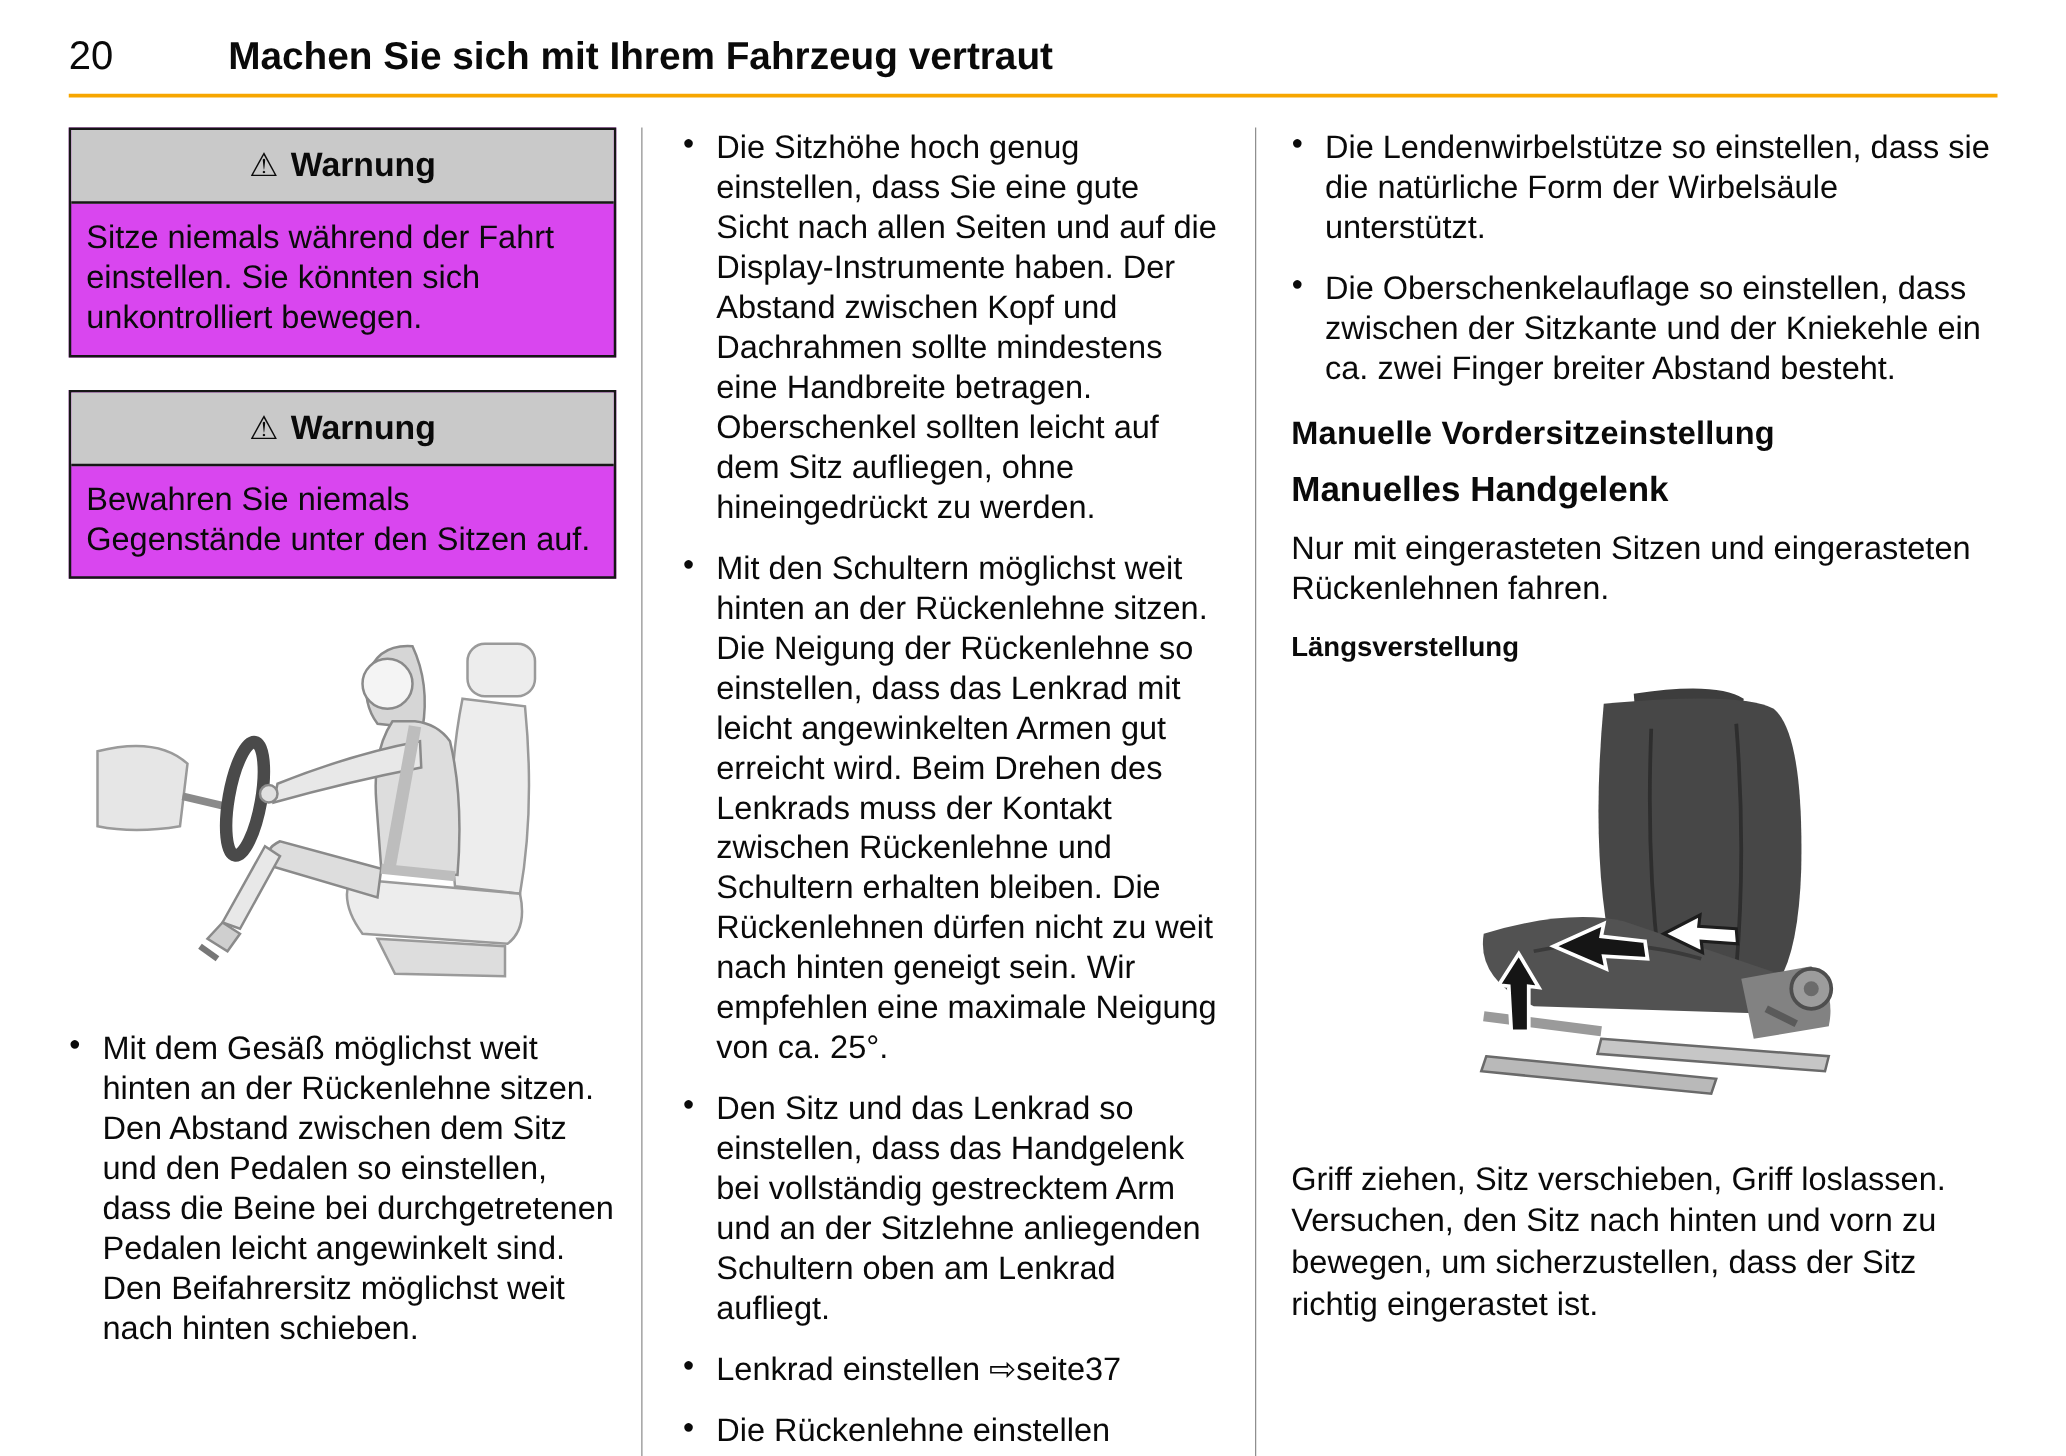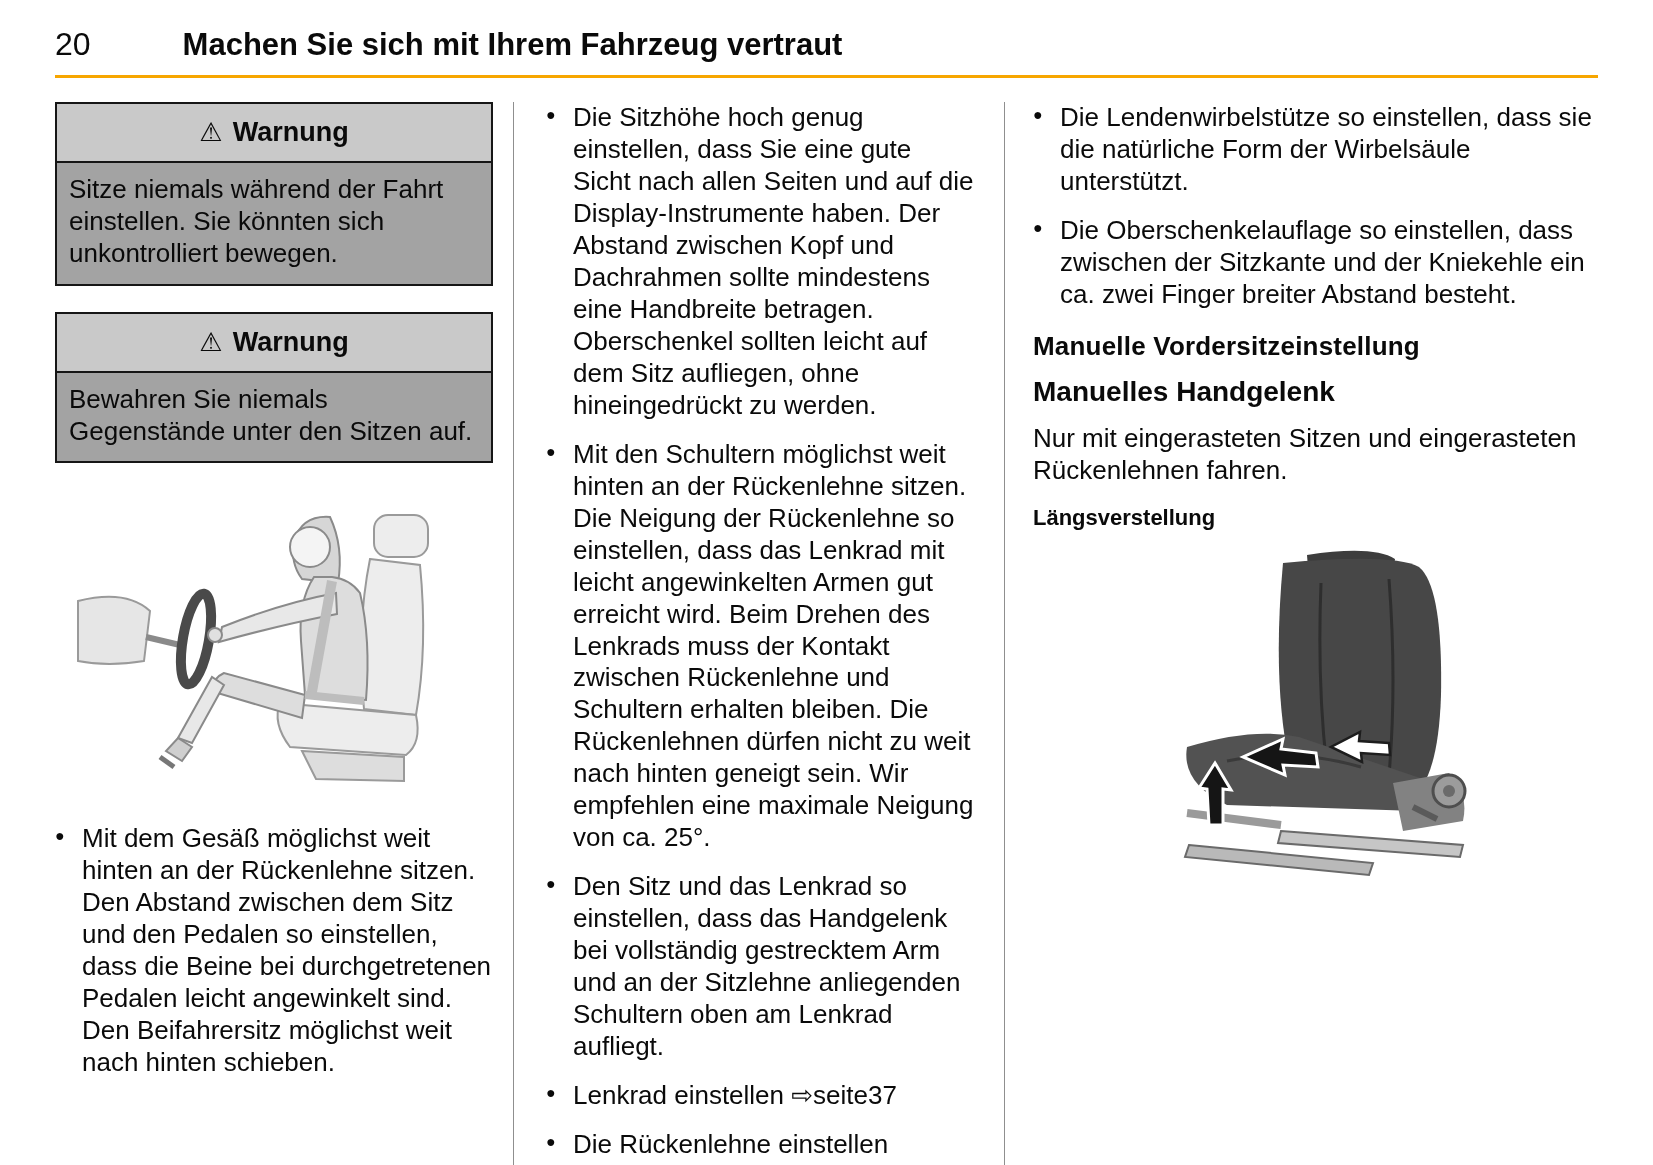--- a/index.html
+++ b/index.html
@@ -19,21 +19,21 @@
   .accent-line { height:3px; background:var(--accent); margin-top:12px; }
 
   
   .cols { display:grid; grid-template-columns:458px 492px 1fr; margin-top:24px; }
   .col { min-height:965px; }
   .col1 { padding-right:20px; }
   .col2 { border-left:1px solid #8f8f8f; border-right:1px solid #8f8f8f; padding:0 30px 0 32px; }
   .col3 { padding-left:28px; }
 
   
-  .warnbox { border:2px solid #161616; margin-bottom:26px; background:#a3a3a3; }
+  .warnbox { border:2px solid #161616; margin-bottom:26px; background:#d946ef; }
   .warnhead { background:#c9c9c9; border-bottom:2px solid #161616; text-align:center;
               font-weight:700; font-size:27px; padding:13px 0; }
   .warnicon { font-weight:400; margin-right:10px; font-size:26px; }
   .warnbody { padding:10px 12px 14px 12px; font-size:26px; line-height:1.24; }
 
   
   ul.bullets { list-style:none; margin:0; padding:0; font-size:26px; line-height:1.23; }
   ul.bullets li { position:relative; padding-left:27px; margin-bottom:17px; }
   ul.bullets li::before { content:"●"; position:absolute; left:0; top:3px; font-size:16px; }
 
@@ -153,16 +153,17 @@
           <path d="M150,288 L332,302 L329,314 L147,300 Z" fill="#c6c6c6" stroke="#6a6a6a" stroke-width="2"></path>
           <path d="M58,302 L242,320 L238,332 L54,314 Z" fill="#b9b9b9" stroke="#6a6a6a" stroke-width="2"></path>
           <path d="M56,270 L150,282" stroke="#9a9a9a" stroke-width="8" fill="none"></path>
 
           <polygon points="185,210 150,206 152,196 112,214 154,232 152,222 187,224" fill="#151515" stroke="#ffffff" stroke-width="3"></polygon>
           <polygon points="258,200 228,198 229,189 200,204 231,219 230,210 259,212" fill="#ffffff" stroke="#1d1d1d" stroke-width="2.5"></polygon>
           <polygon points="92,282 92,246 100,247 84,220 68,245 76,246 78,282" fill="#151515" stroke="#ffffff" stroke-width="3"></polygon>
         </svg>
       </div>
 
+      <p class="caption">Griff ziehen, Sitz verschieben, Griff loslassen. Versuchen, den Sitz nach hinten und vorn zu bewegen, um sicherzustellen, dass der Sitz richtig eingerastet ist.</p>
     </div>
 
   </div>
 </div>
 
 </body></html>

